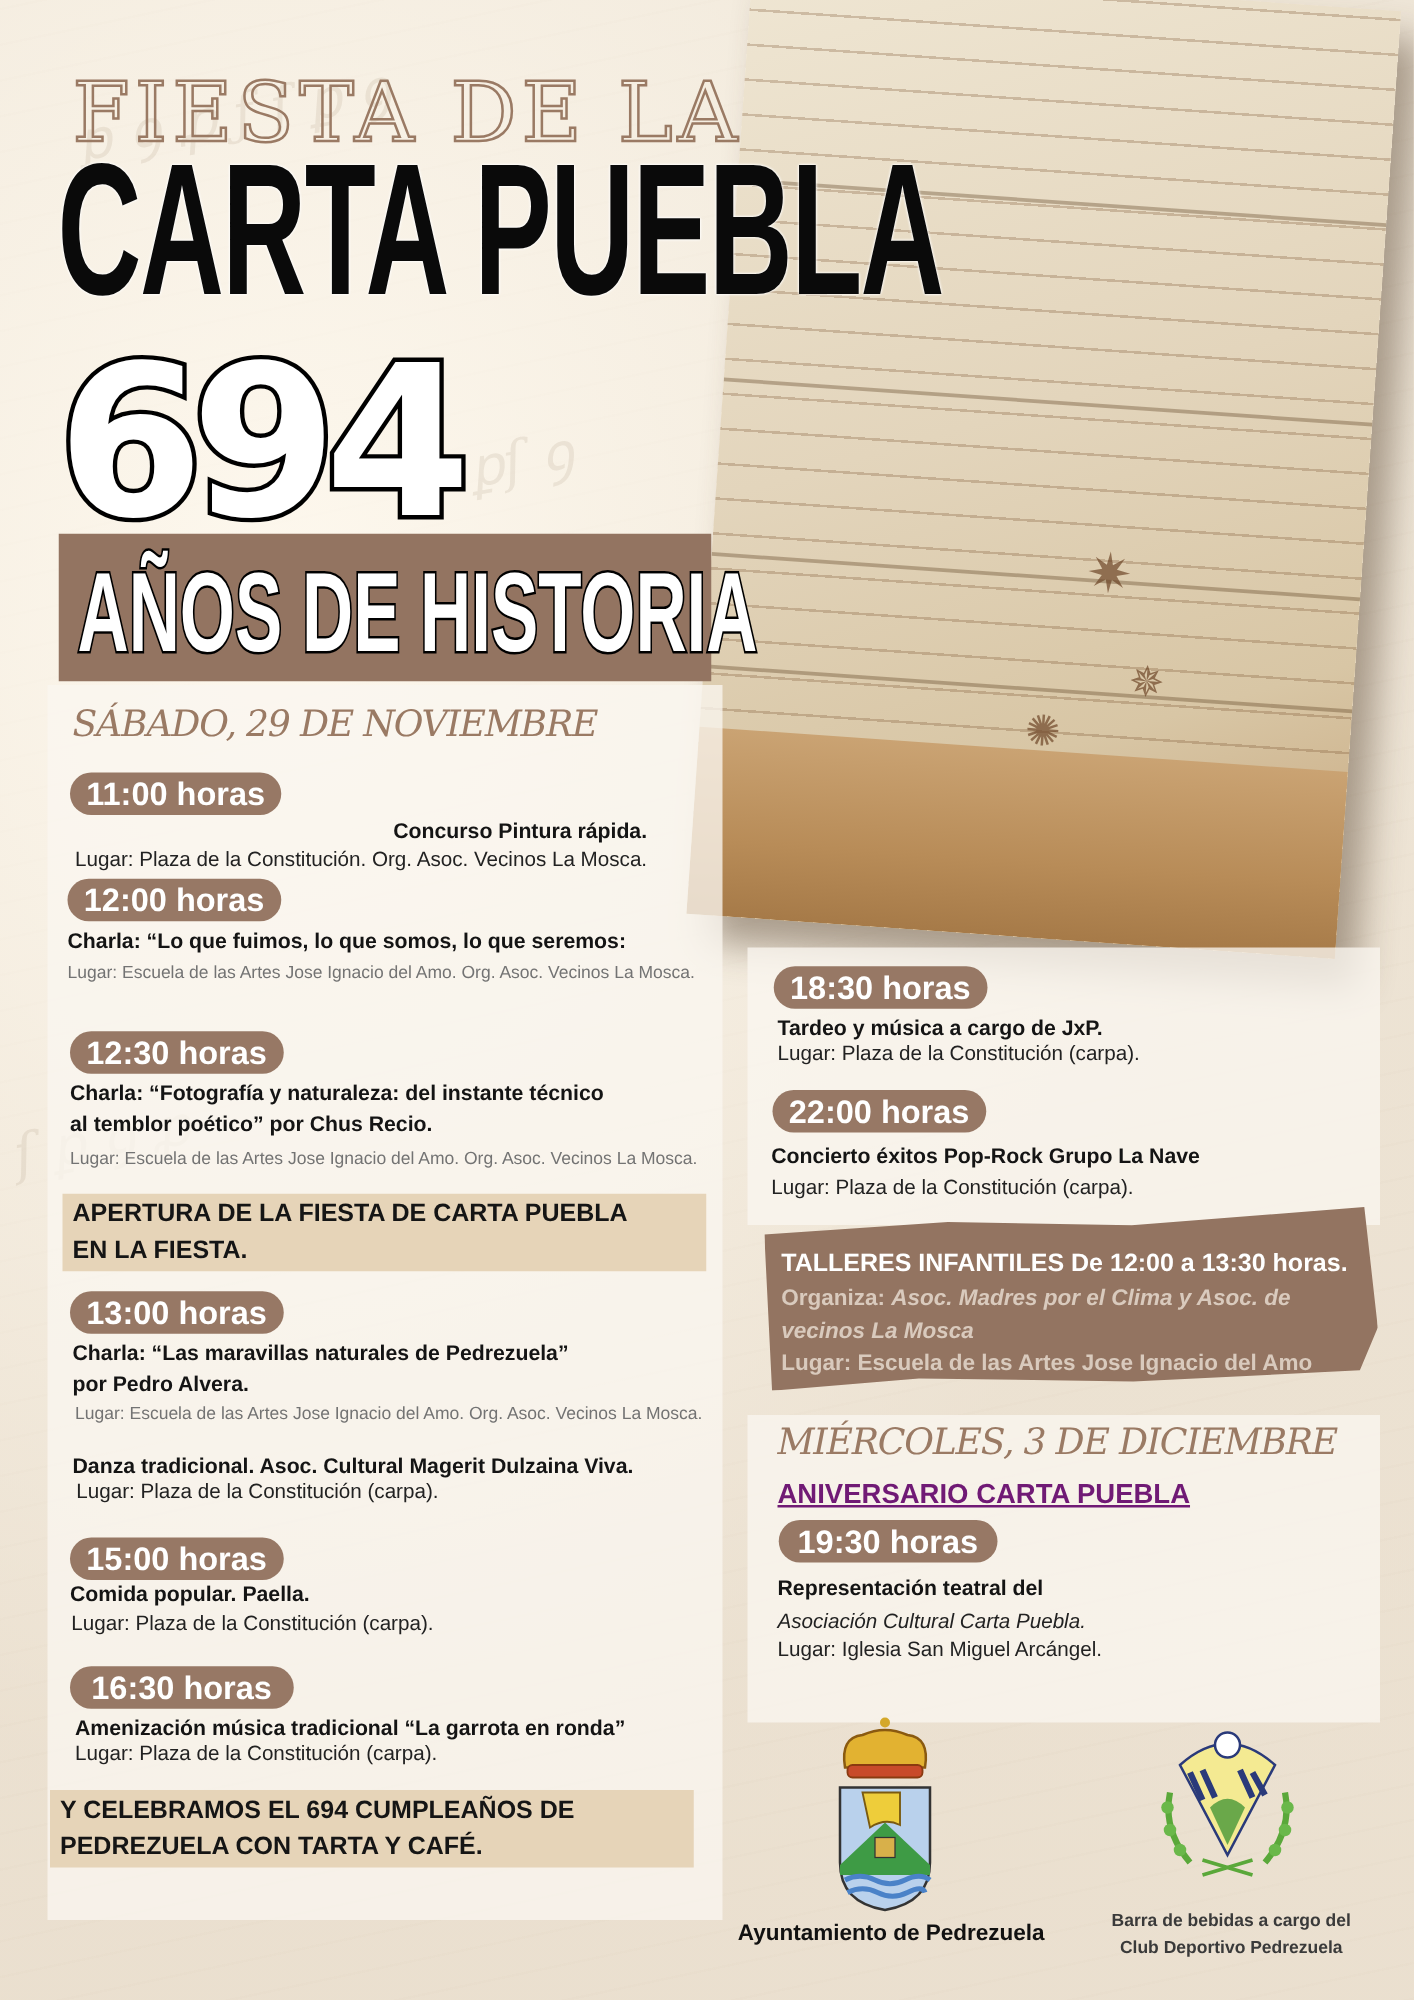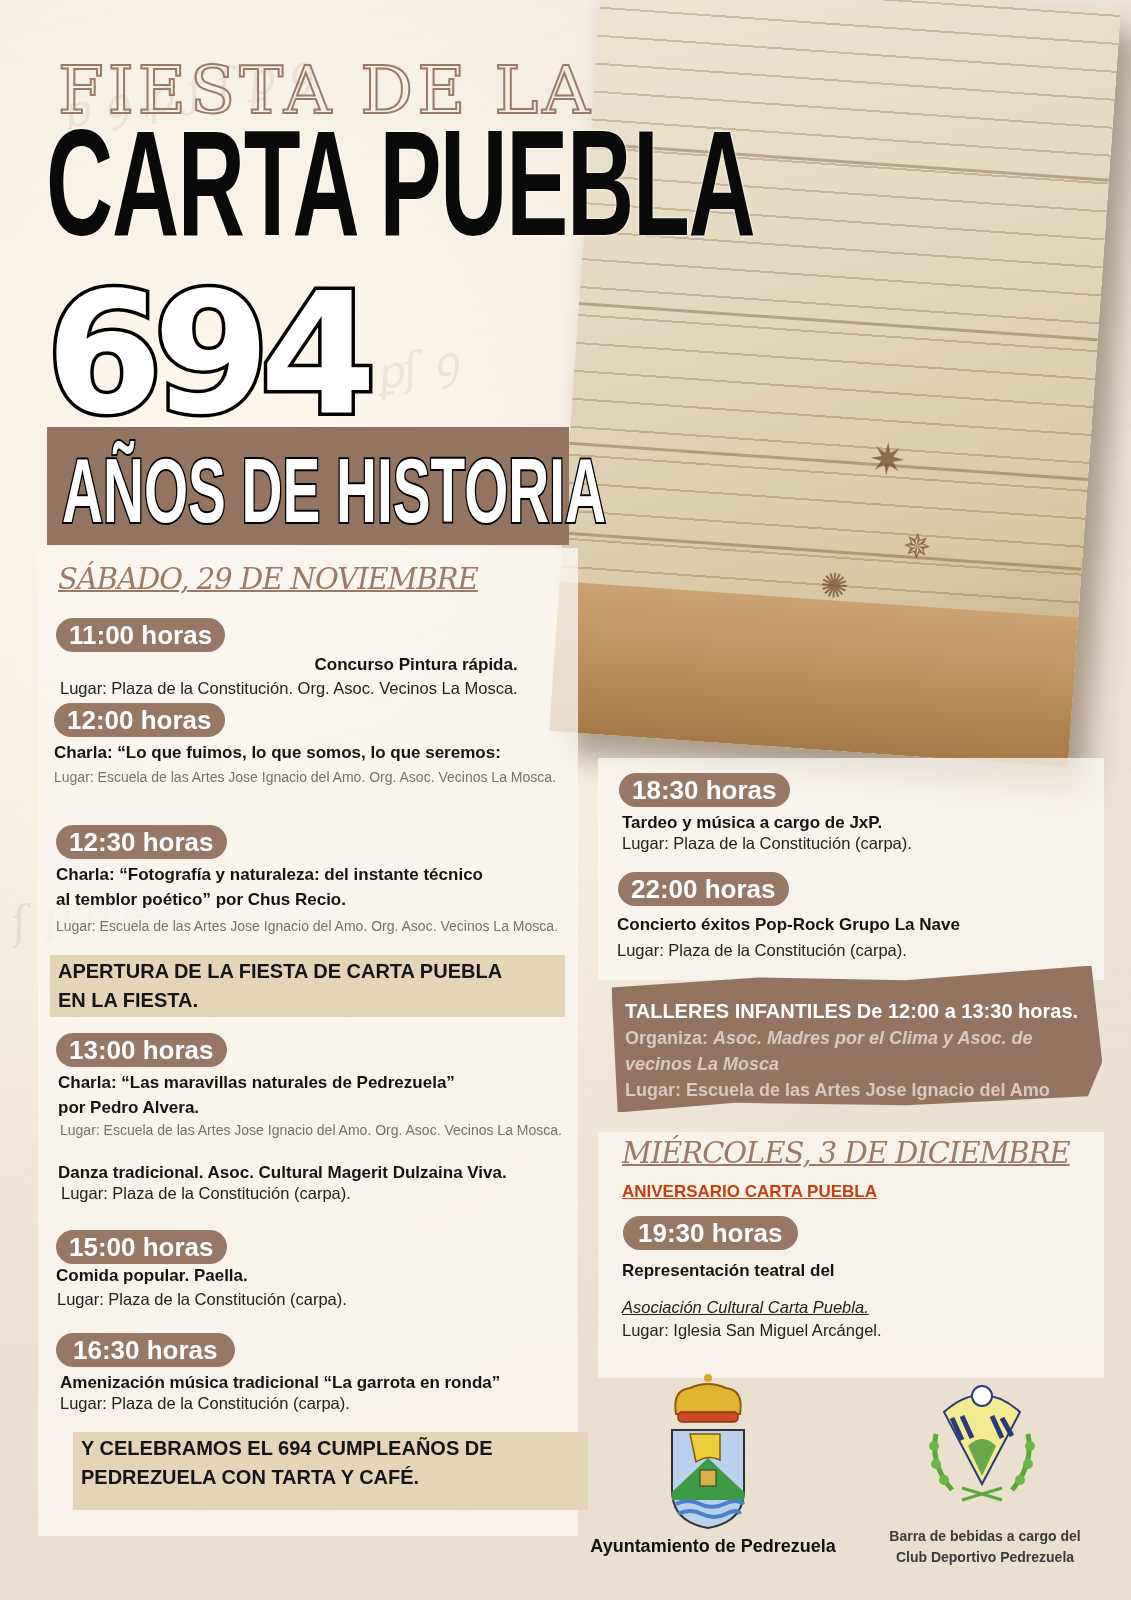--- a/index.html
+++ b/index.html
@@ -79,21 +79,21 @@
   .panel-right {
     position: absolute; left: 598px; top: 758px; width: 506px; height: 222px;
     background: rgba(250,246,240,0.78); z-index: 3;
   }
   .panel-right2 {
     position: absolute; left: 598px; top: 1132px; width: 506px; height: 246px;
     background: rgba(250,246,240,0.78); z-index: 3;
   }
   .day-heading {
     position: absolute; font-family: "DejaVu Serif", serif; font-style: italic;
-    color: #9a7a64; text-decoration: underline; text-decoration-thickness: 2px;
+    color: #9a7a64; text-decoration-thickness: 2px;
     letter-spacing: -1px; z-index: 8; white-space: nowrap;
   }
   .pill {
     position: absolute; height: 34px; padding: 0 13px;
     background: #977865; color: #fff; border-radius: 17px;
     font-weight: bold; font-size: 26px; line-height: 34px; z-index: 8; white-space: nowrap;
   }
   .ev { position: absolute; z-index: 8; white-space: nowrap; }
   .ev-title { font-weight: bold; font-size: 17px; line-height: 25px; color: #141414; }
   .ev-place { font-size: 16.5px; line-height: 22px; color: #222; }
@@ -108,21 +108,21 @@
     position: absolute; left: 612px; top: 968px; width: 490px; height: 142px;
     background: #937461; z-index: 8; transform: rotate(-0.6deg);
     clip-path: polygon(0 12%, 30% 6%, 60% 9%, 98% 0, 100% 68%, 97% 92%, 60% 97%, 25% 94%, 1% 100%);
   }
   .talleres-text { position: absolute; left: 625px; top: 998px; z-index: 9; white-space: nowrap; }
   .t-head { font-weight: bold; font-size: 20px; line-height: 27px; color: #fff; }
   .t-line { font-weight: bold; font-size: 18px; line-height: 26px; color: #d9cabd; }
   .t-line i { font-style: italic; }
   .aniv {
     position: absolute; left: 622px; top: 1182px; z-index: 8;
-    font-weight: bold; font-size: 17px; color: #c2410c; text-decoration: underline;
+    font-weight: bold; font-size: 22px; color: #701a75; text-decoration: underline;
   }
   
   .logo { position: absolute; z-index: 8; }
   .logo-caption { position: absolute; z-index: 8; text-align: center; font-weight: bold; }
 </style>
 </head>
 <body>
 
 <div class="bg"></div>
 <div class="bg-script" style="left:60px;top:60px;">ꝑ ꝯ ꝓ ƒ ſ ꝑ ꝯ</div>
@@ -193,21 +193,21 @@
   <div class="ev-title">Comida popular. Paella.</div>
   <div class="ev-place" style="padding-left:1px;">Lugar: Plaza de la Constitución (carpa).</div>
 </div>
 
 <div class="pill" style="left:56px;top:1333px;padding:0 17px;">16:30 horas</div>
 <div class="ev" style="left:60px;top:1370px;">
   <div class="ev-title">Amenización música tradicional “La garrota en ronda”</div>
   <div class="ev-place" style="margin-top:-3px;">Lugar: Plaza de la Constitución (carpa).</div>
 </div>
 
-<div class="banner" style="left:73px;top:1432px;width:515px;height:78px;">
+<div class="banner" style="left:40px;top:1432px;width:515px;height:62px;">
   <div>Y CELEBRAMOS EL 694 CUMPLEAÑOS DE</div>
   <div>PEDREZUELA CON TARTA Y CAFÉ.</div>
 </div>
 
 <div class="pill" style="left:619px;top:773px;">18:30 horas</div>
 <div class="ev" style="left:622px;top:810px;">
   <div class="ev-title">Tardeo y música a cargo de JxP.</div>
   <div class="ev-place" style="margin-top:-3px;">Lugar: Plaza de la Constitución (carpa).</div>
 </div>
 
@@ -225,21 +225,21 @@
   </div>
   <div class="t-line"><i>vecinos La Mosca</i></div>
   <div class="t-line">Lugar: Escuela de las Artes Jose Ignacio del Amo</div>
 </div>
 
 <div class="day-heading" style="left:622px;top:1136px;font-size:29px;">MIÉRCOLES, 3 DE DICIEMBRE</div>
 <div class="aniv">ANIVERSARIO CARTA PUEBLA</div>
 <div class="pill" style="left:623px;top:1216px;padding:0 15px;">19:30 horas</div>
 <div class="ev" style="left:622px;top:1258px;">
   <div class="ev-title">Representación teatral del</div>
-  <div class="ev-italic" style="margin-top:12px;text-decoration:underline;">Asociación Cultural Carta Puebla.</div>
+  <div class="ev-italic" style="margin-top:2px;">Asociación Cultural Carta Puebla.</div>
   <div class="ev-place">Lugar: Iglesia San Miguel Arcángel.</div>
 </div>
 
 <div class="logo" style="left:668px;top:1372px;">
   <svg width="80" height="160" viewBox="0 0 80 160">
     <circle cx="40" cy="6" r="4" fill="#d4a82a"></circle>
     <path d="M8 42 Q4 18 22 16 Q40 8 58 16 Q76 18 72 42 Z" fill="#e2b231" stroke="#8a5a10" stroke-width="2"></path>
     <rect x="10" y="40" width="60" height="10" rx="4" fill="#c84a2a" stroke="#8a3a10" stroke-width="1.5"></rect>
     <path d="M4 58 H76 V118 Q76 150 40 156 Q4 150 4 118 Z" fill="#b9d1ec" stroke="#333" stroke-width="2"></path>
     <path d="M4 120 L40 86 L76 120 L76 128 L4 128 Z" fill="#3e9b45"></path>

